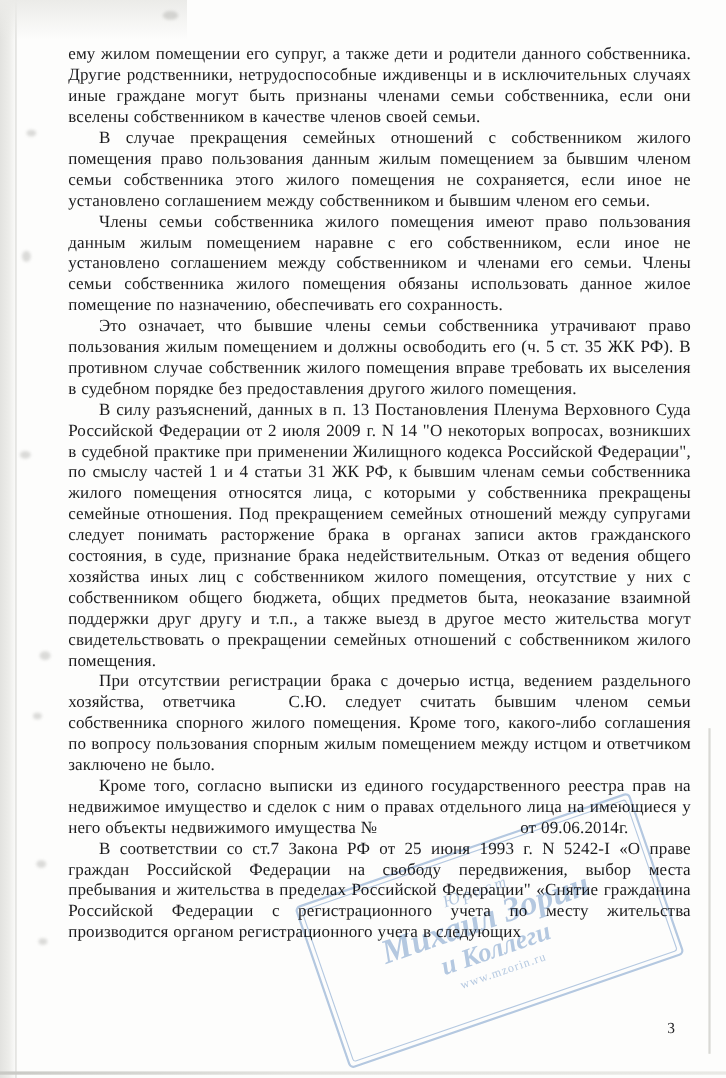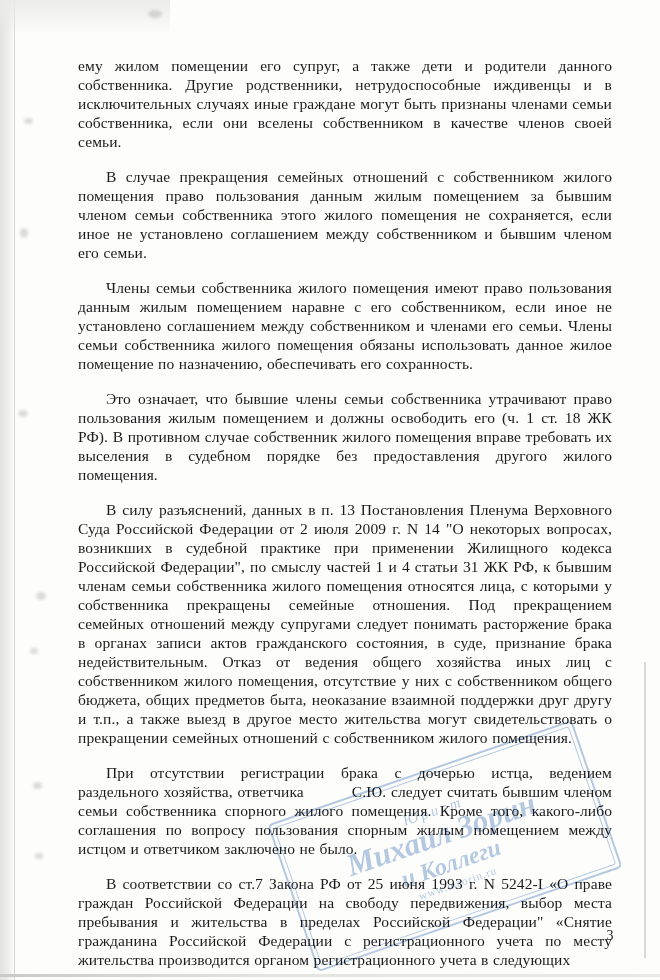--- a/index.html
+++ b/index.html
@@ -26,21 +26,21 @@
     position:absolute;left:644px;top:662px;width:2px;height:296px;
     background:#cfcfcb;opacity:.8;
   }
   .smudge{position:absolute;background:#9a9a96;border-radius:50%;filter:blur(1.5px);opacity:.35;}
   
   .doc{
     position:absolute;left:62px;top:40px;width:566px;
     color:#1b1b1d;font-size:15.5px;line-height:19px;
     word-spacing:.5px;letter-spacing:.1px;
   }
-  .para{margin:16px;text-align:justify;}
+  .para{margin:0;text-align:justify;}
   .para.indent{text-indent:28px;}
   .gap{display:inline-block;height:1px;}
   .page-number{
     position:absolute;left:598px;top:928px;width:24px;
     color:#242426;font-size:14px;text-align:center;
   }
   
   .stamp{
     position:absolute;left:284px;top:768px;width:318px;height:152px;
     transform:rotate(-19deg);
@@ -71,23 +71,24 @@
 <div class="smudge" style="left:36px;top:592px;width:10px;height:8px;"></div>
 <div class="smudge" style="left:30px;top:648px;width:8px;height:6px;"></div>
 <div class="smudge" style="left:33px;top:782px;width:9px;height:7px;"></div>
 <div class="smudge" style="left:35px;top:853px;width:8px;height:6px;"></div>
 <div class="smudge" style="left:148px;top:10px;width:14px;height:8px;"></div>
 
 <div class="doc">
     <p class="para">ему жилом помещении его супруг, а также дети и родители данного собственника. Другие родственники, нетрудоспособные иждивенцы и в исключительных случаях иные граждане могут быть признаны членами семьи собственника, если они вселены собственником в качестве членов своей семьи.</p>
     <p class="para indent">В случае прекращения семейных отношений с собственником жилого помещения право пользования данным жилым помещением за бывшим членом семьи собственника этого жилого помещения не сохраняется, если иное не установлено соглашением между собственником и бывшим членом его семьи.</p>
     <p class="para indent">Члены семьи собственника жилого помещения имеют право пользования данным жилым помещением наравне с его собственником, если иное не установлено соглашением между собственником и членами его семьи. Члены семьи собственника жилого помещения обязаны использовать данное жилое помещение по назначению, обеспечивать его сохранность.</p>
-    <p class="para indent">Это означает, что бывшие члены семьи собственника утрачивают право пользования жилым помещением и должны освободить его (ч. 1 ст. 18 ЖК РФ). В противном случае собственник жилого помещения вправе требовать их выселения в судебном порядке без предоставления другого жилого помещения.</p>
+    <p class="para indent">Это означает, что бывшие члены семьи собственника утрачивают право пользования жилым помещением и должны освободить его (ч. 5 ст. 35 ЖК РФ). В противном случае собственник жилого помещения вправе требовать их выселения в судебном порядке без предоставления другого жилого помещения.</p>
     <p class="para indent">В силу разъяснений, данных в п. 13 Постановления Пленума Верховного Суда Российской Федерации от 2 июля 2009 г. N 14 "О некоторых вопросах, возникших в судебной практике при применении Жилищного кодекса Российской Федерации", по смыслу частей 1 и 4 статьи 31 ЖК РФ, к бывшим членам семьи собственника жилого помещения относятся лица, с которыми у собственника прекращены семейные отношения. Под прекращением семейных отношений между супругами следует понимать расторжение брака в органах записи актов гражданского состояния, в суде, признание брака недействительным. Отказ от ведения общего хозяйства иных лиц с собственником жилого помещения, отсутствие у них с собственником общего бюджета, общих предметов быта, неоказание взаимной поддержки друг другу и т.п., а также выезд в другое место жительства могут свидетельствовать о прекращении семейных отношений с собственником жилого помещения.</p>
     <p class="para indent">При отсутствии регистрации брака с дочерью истца, ведением раздельного хозяйства, ответчика<span class="gap" style="width: 48px;"></span>С.Ю. следует считать бывшим членом семьи собственника спорного жилого помещения. Кроме того, какого-либо соглашения по вопросу пользования спорным жилым помещением между истцом и ответчиком заключено не было.</p>
+    <p class="para indent">Кроме того, согласно выписки из единого государственного реестра прав на недвижимое имущество и сделок с ним о правах отдельного лица на имеющиеся у него объекты недвижимого имущества №<span class="gap" style="width: 130px;"></span>от 09.06.2014г.</p>
     <p class="para indent">В соответствии со ст.7 Закона РФ от 25 июня 1993 г. N 5242-I «О праве граждан Российской Федерации на свободу передвижения, выбор места пребывания и жительства в пределах Российской Федерации" «Снятие гражданина Российской Федерации с регистрационного учета по месту жительства производится органом регистрационного учета в следующих</p>
   </div>
 
 <div class="stamp">
   <div class="stamp-role">Юрист</div>
   <div class="stamp-name">Михаил Зорин</div>
   <div class="stamp-sub">и Коллеги</div>
   <div class="stamp-url">www.mzorin.ru</div>
 </div>
 

